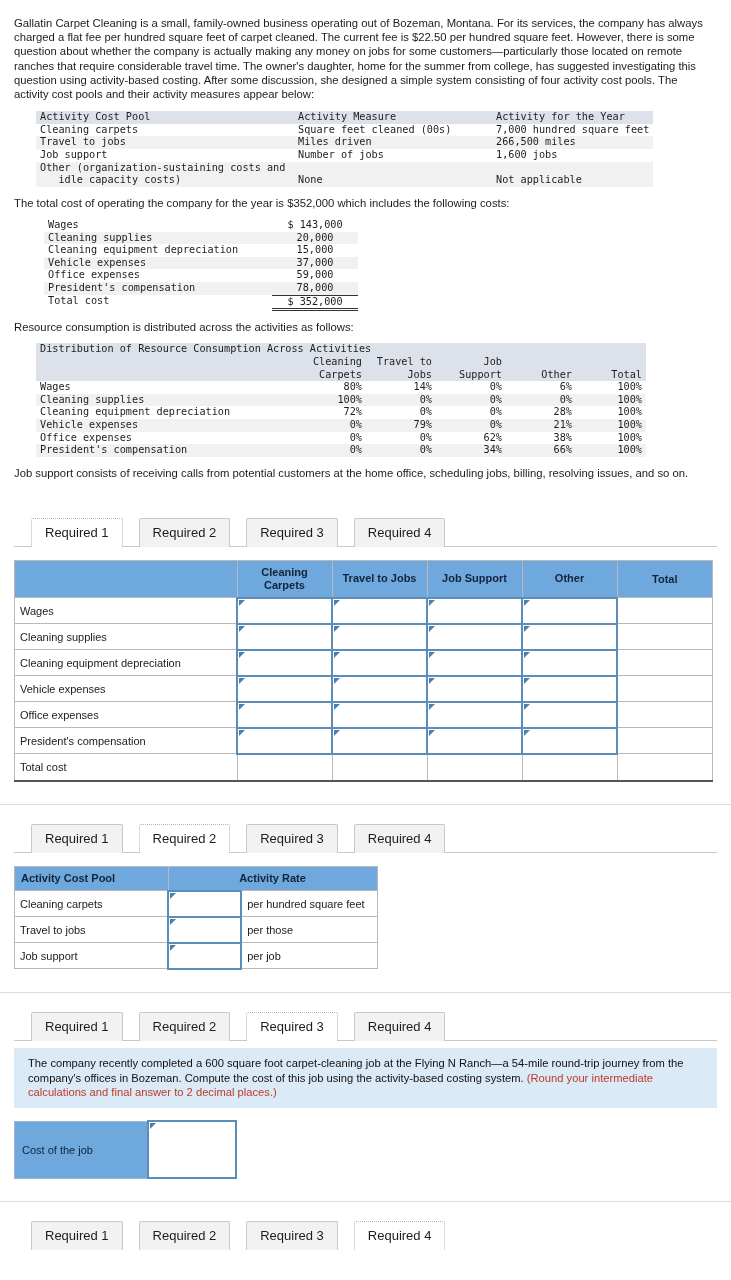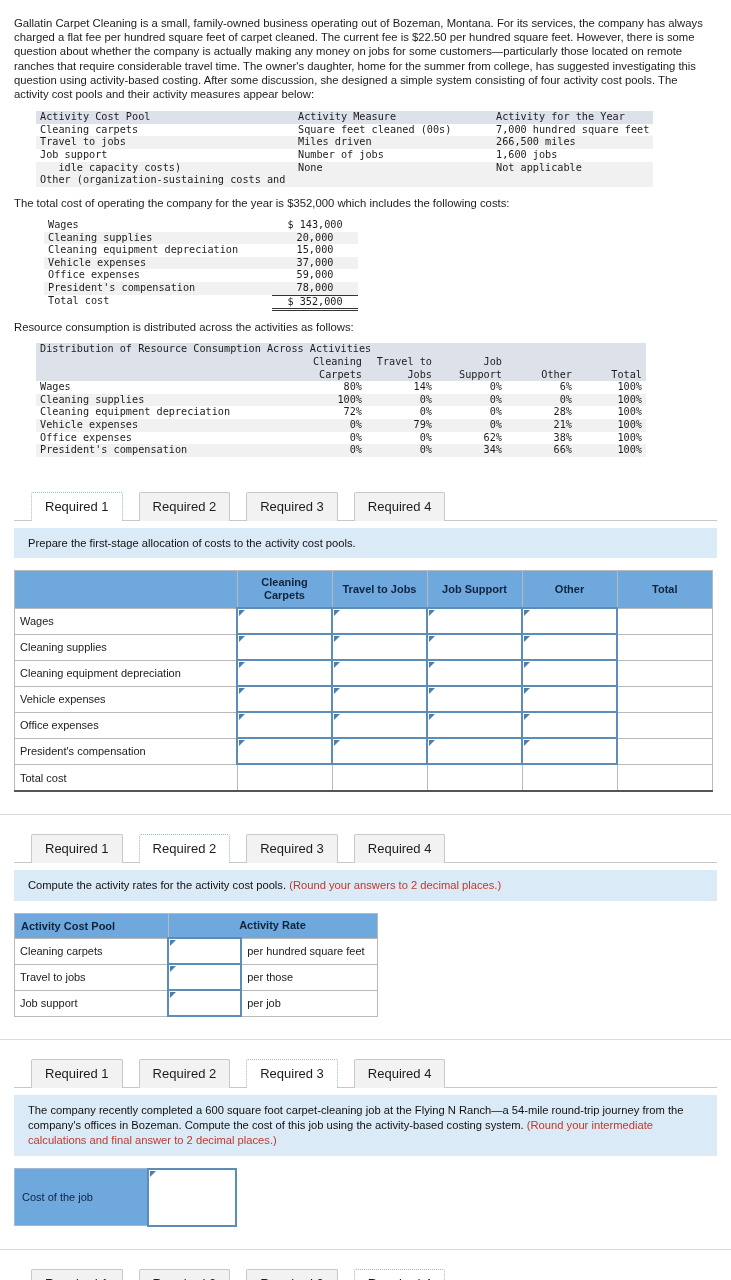--- a/index.html
+++ b/index.html
@@ -249,28 +249,28 @@
         <td class="c1">Travel to jobs</td>
         <td class="c2">Miles driven</td>
         <td class="c3">266,500 miles</td>
       </tr>
       <tr>
         <td class="c1">Job support</td>
         <td class="c2">Number of jobs</td>
         <td class="c3">1,600 jobs</td>
       </tr>
       <tr class="alt">
+        <td class="c1">Other (organization-sustaining costs and</td>
+        <td class="c2"></td>
+        <td class="c3"></td>
+      </tr>
+      <tr class="alt">
         <td class="c1">   idle capacity costs)</td>
         <td class="c2">None</td>
         <td class="c3">Not applicable</td>
-      </tr>
-      <tr class="alt">
-        <td class="c1">Other (organization-sustaining costs and</td>
-        <td class="c2"></td>
-        <td class="c3"></td>
       </tr>
     </tbody></table>
   </div>
 
   <p class="note">The total cost of operating the company for the year is $352,000 which includes the following costs:</p>
 
   <div class="mono-wrap">
     <table class="mono" id="exhibit-costs">
       <tbody><tr>
         <td class="c1">Wages</td>
@@ -370,34 +370,32 @@
         <td class="c1">President's compensation</td>
         <td class="cn">0%</td>
         <td class="cn">0%</td>
         <td class="cn">34%</td>
         <td class="cn">66%</td>
         <td class="cn">100%</td>
       </tr>
     </tbody></table>
   </div>
 
+  <p class="note">Job support consists of receiving calls from potential customers at the home office, scheduling jobs, billing, resolving issues, and so on.</p>
 
 </div>
 
 <div class="qblock">
   <div class="tabbar">
     <div class="tab active">Required 1</div>
     <div class="tab">Required 2</div>
     <div class="tab">Required 3</div>
     <div class="tab">Required 4</div>
   </div>
   <div class="tabs-underline"></div>
-  <div class="instruction">
-    <span>Prepare the first-stage allocation of costs to the activity cost pools.</span>
-  </div>
   <div class="grid-wrap">
     <table class="grid" id="table-first-stage">
       <tbody>
           <tr>
         <th class="corner"></th>
         <th class="colhead">
           <span>Cleaning</span><br>
           <span>Carpets</span>
         </th>
         <th class="colhead">Travel to Jobs</th>
@@ -469,24 +467,20 @@
 <div class="divider"></div>
 
 <div class="qblock">
   <div class="tabbar">
     <div class="tab plain">Required 1</div>
     <div class="tab active">Required 2</div>
     <div class="tab plain">Required 3</div>
     <div class="tab plain">Required 4</div>
   </div>
   <div class="tabs-underline"></div>
-  <div class="instruction">
-    <span>Compute the activity rates for the activity cost pools.</span>
-    <span class="hint">(Round your answers to 2 decimal places.)</span>
-  </div>
   <div class="grid-wrap">
     <table class="grid" id="table-activity-rates">
       <tbody>
           <tr>
         <th class="pool">Activity Cost Pool</th>
         <th class="rate" colspan="2">Activity Rate</th>
       </tr>
       <tr>
         <td class="pool rowlabel">Cleaning carpets</td>
         <td class="entry"></td>

